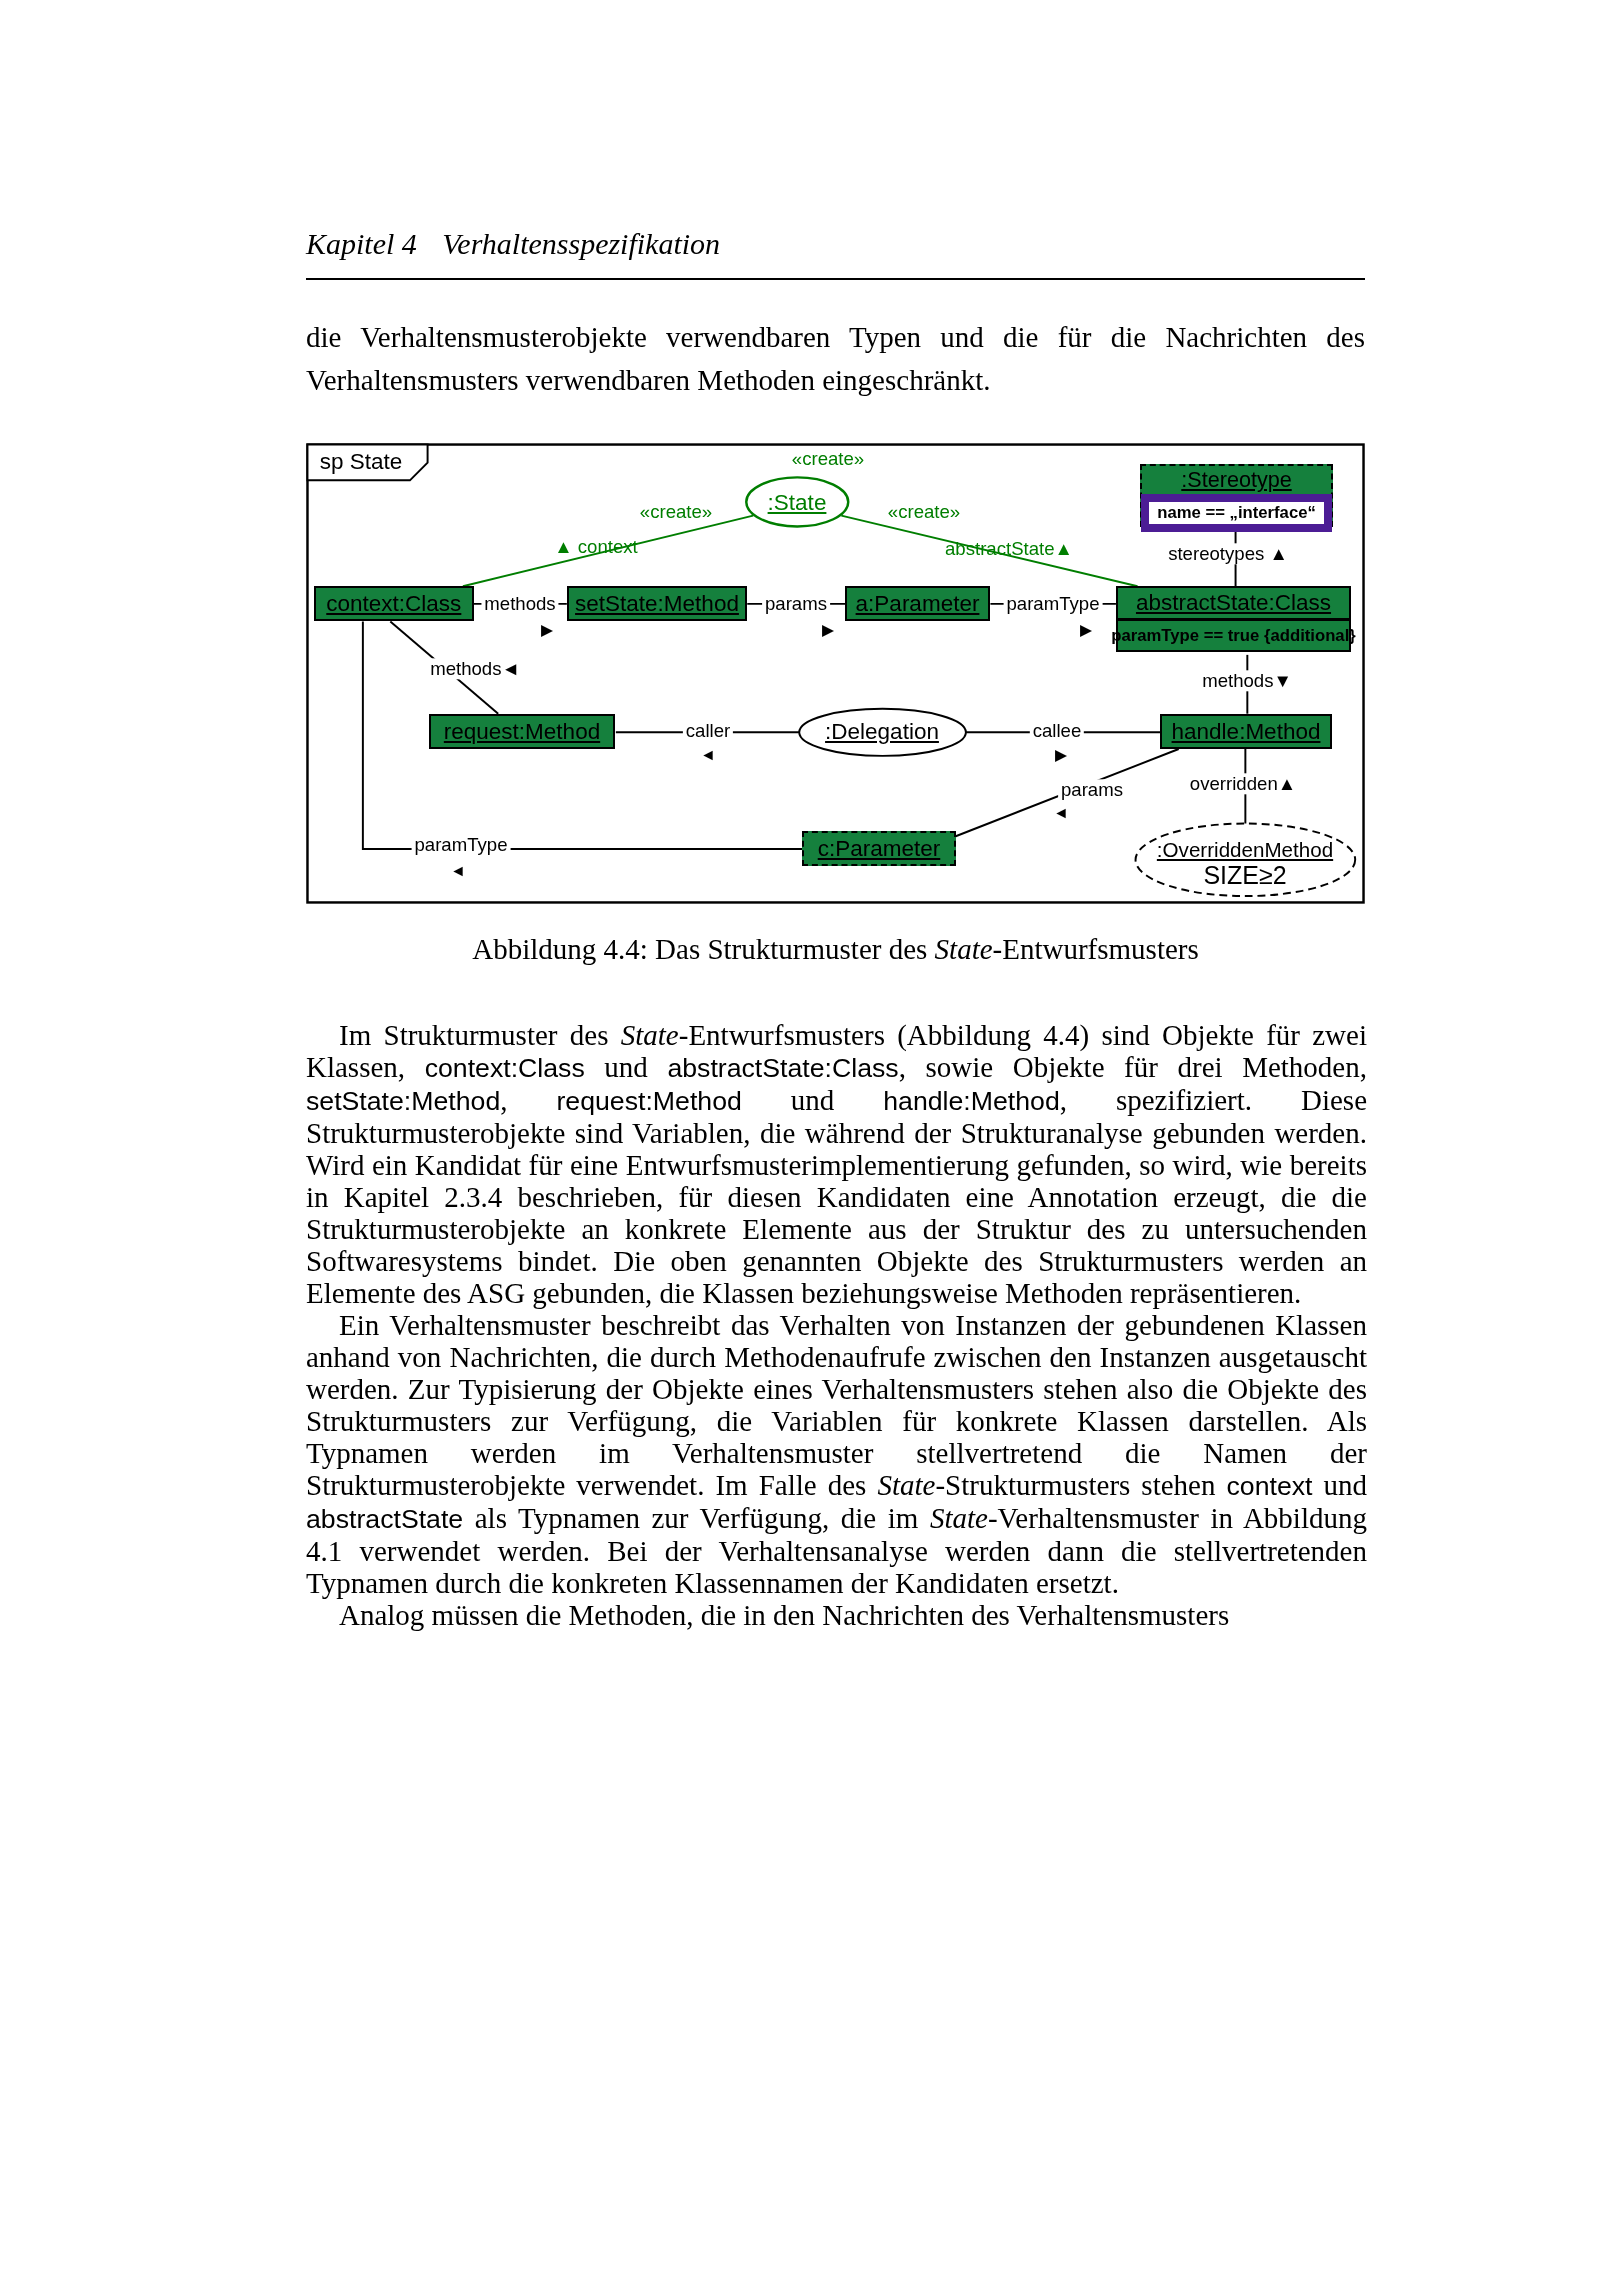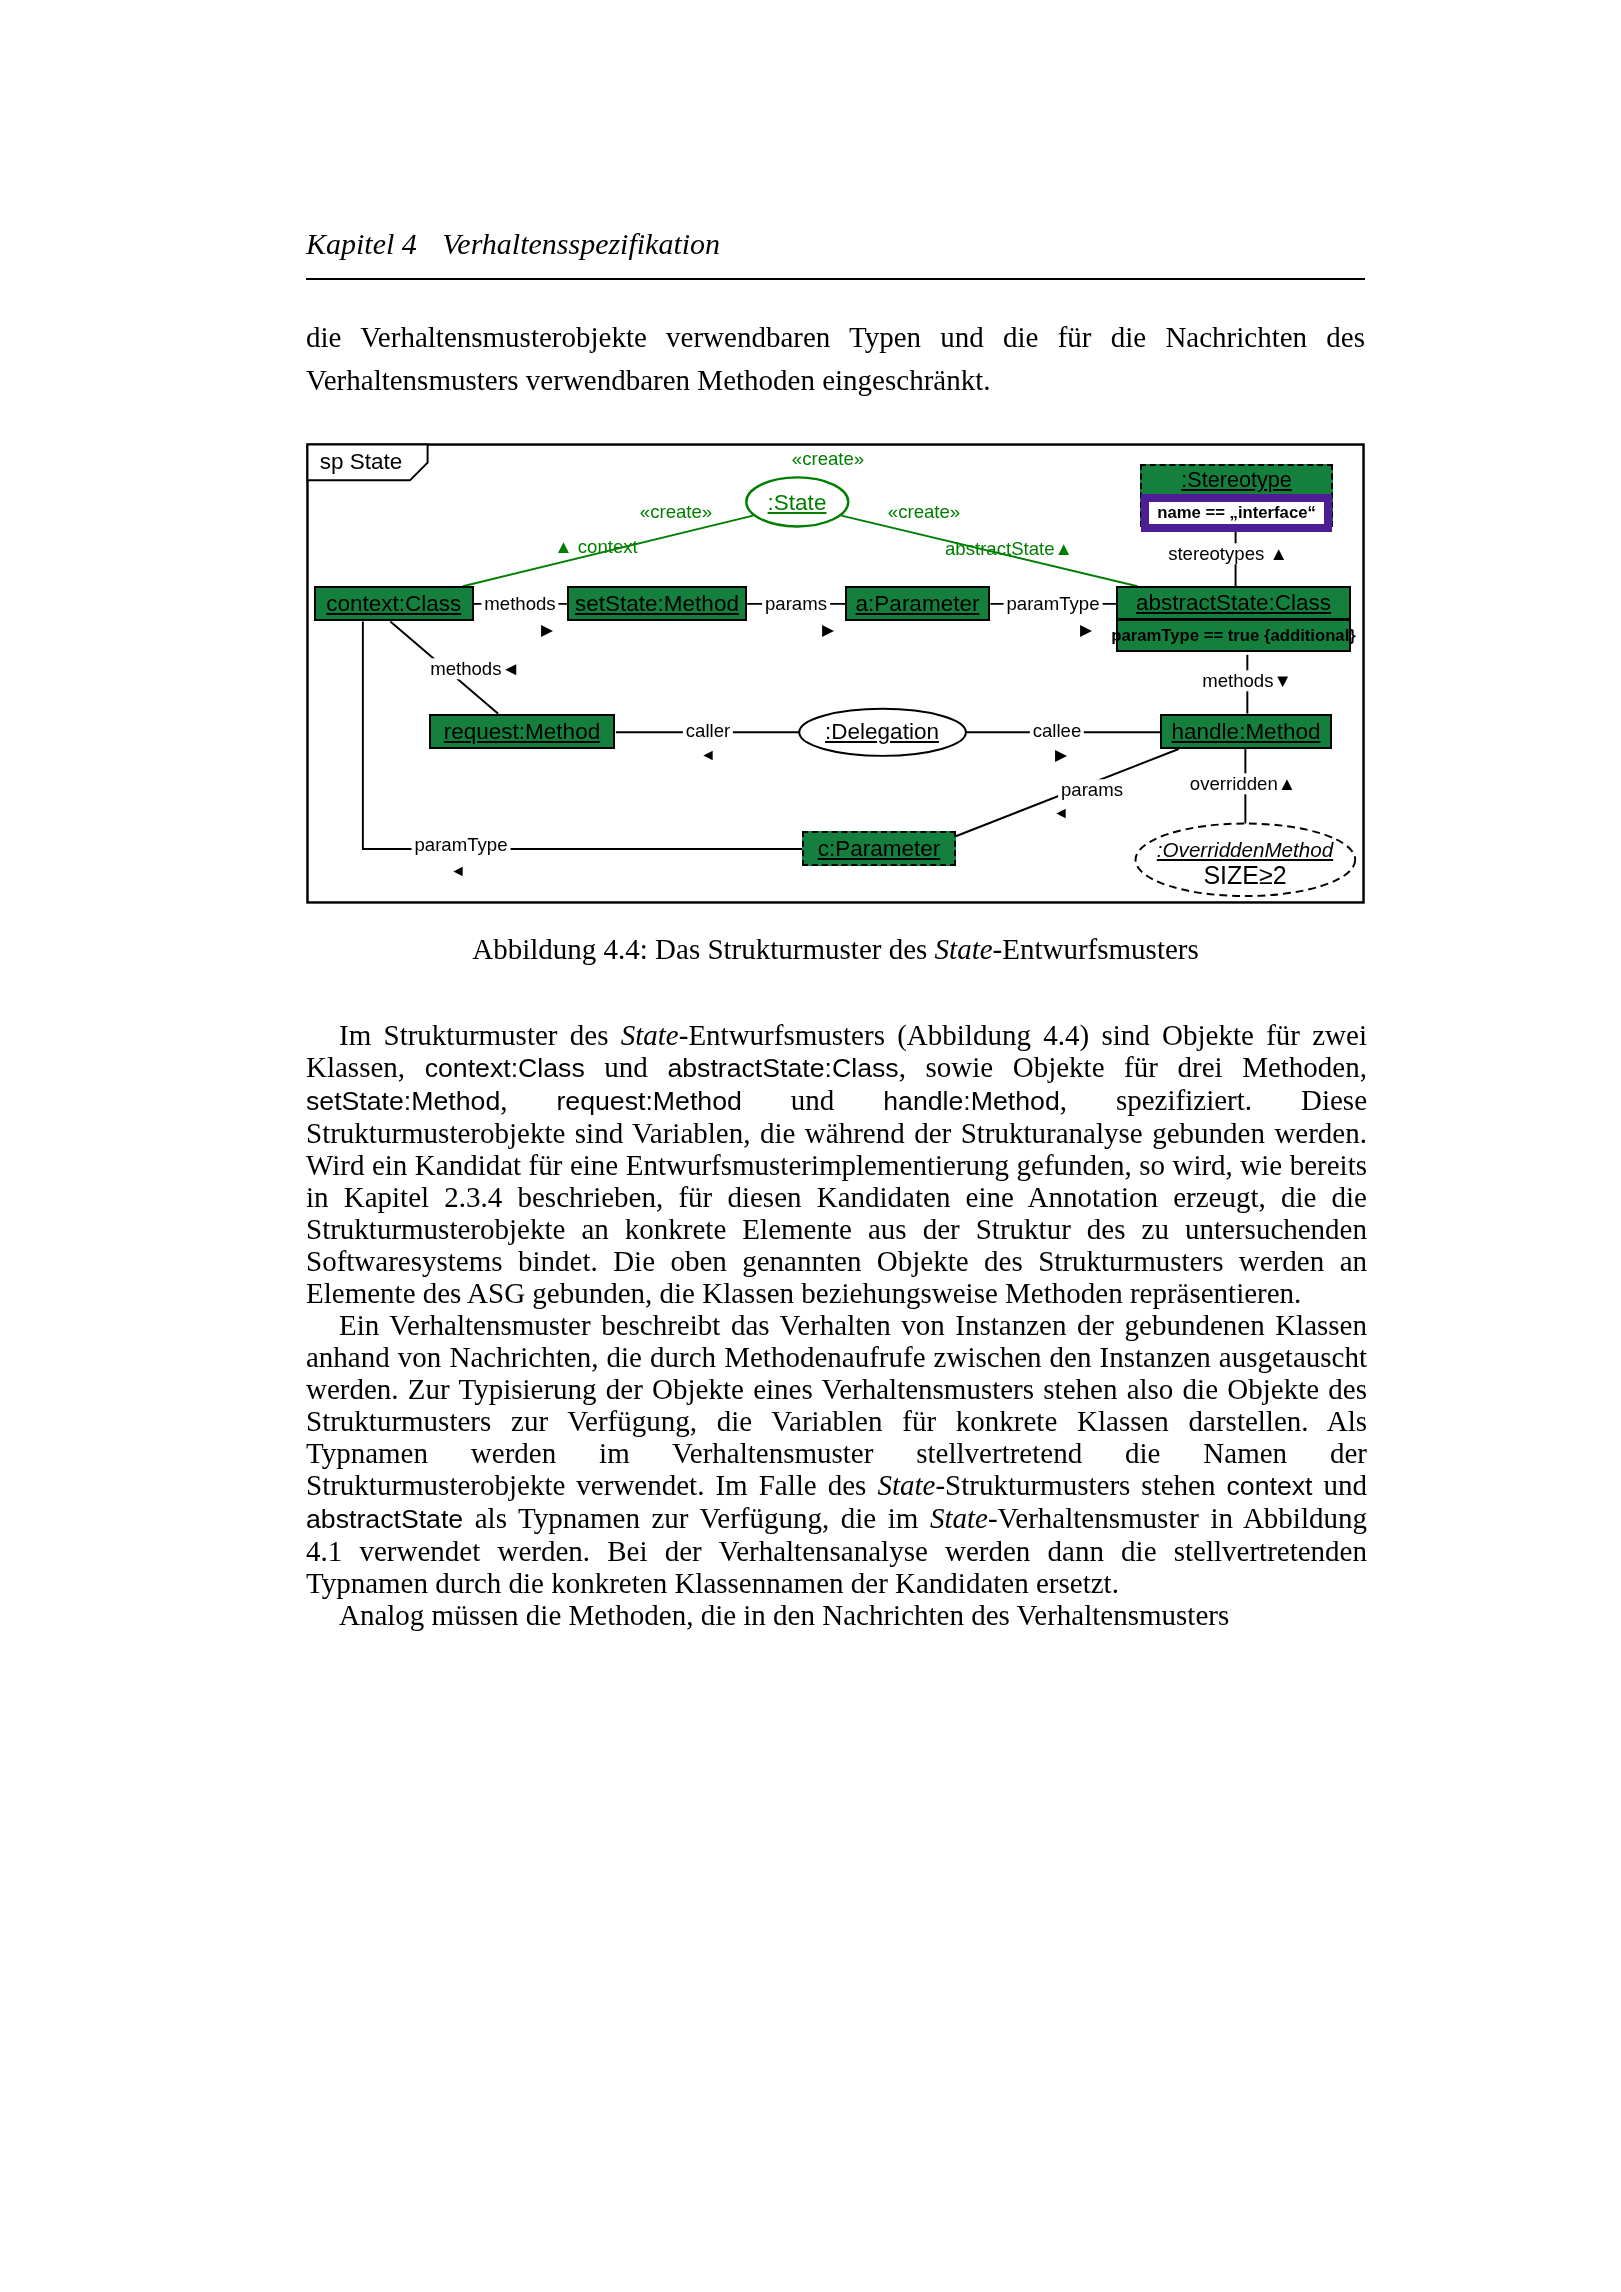--- a/index.html
+++ b/index.html
@@ -126,21 +126,21 @@
     <div class="obj dashed" style="left:496px;top:388px;width:154px;height:35px;">
       <span class="u">c:Parameter</span>
     </div>
     <div class="obj dashed stereo" style="left:834px;top:20.6px;width:193px;height:63px;">
       <span class="title">:Stereotype</span>
       <span class="inner">name == „interface“</span>
     </div>
 
     <div class="etext u green" style="left:491px;top:60px;">:State</div>
     <div class="etext u" style="left:576px;top:289px;">:Delegation</div>
-    <div class="etext u" style="left:939px;top:407px;font-size:20.6px;font-style:italic;">:OverriddenMethod</div>
+    <div class="etext u" style="left:939px;top:407px;font-size:20.6px;">:OverriddenMethod</div>
     <div class="etext small" style="left:939px;top:432px;">SIZE≥2</div>
 
     <div class="lbl green" style="left:522px;top:15.7px;">«create»</div>
     <div class="lbl green" style="left:370px;top:69px;">«create»</div>
     <div class="lbl green" style="left:618px;top:69px;">«create»</div>
     <div class="lbl green tri" style="left:290px;top:104px;font-size:18.6px;">▲ context</div>
     <div class="lbl green tri" style="left:703px;top:106px;font-size:18.6px;">abstractState▲</div>
     <div class="lbl" style="left:922px;top:111px;">stereotypes ▲</div>
 
     <div class="lbl" style="left:214px;top:161px;">methods</div>

